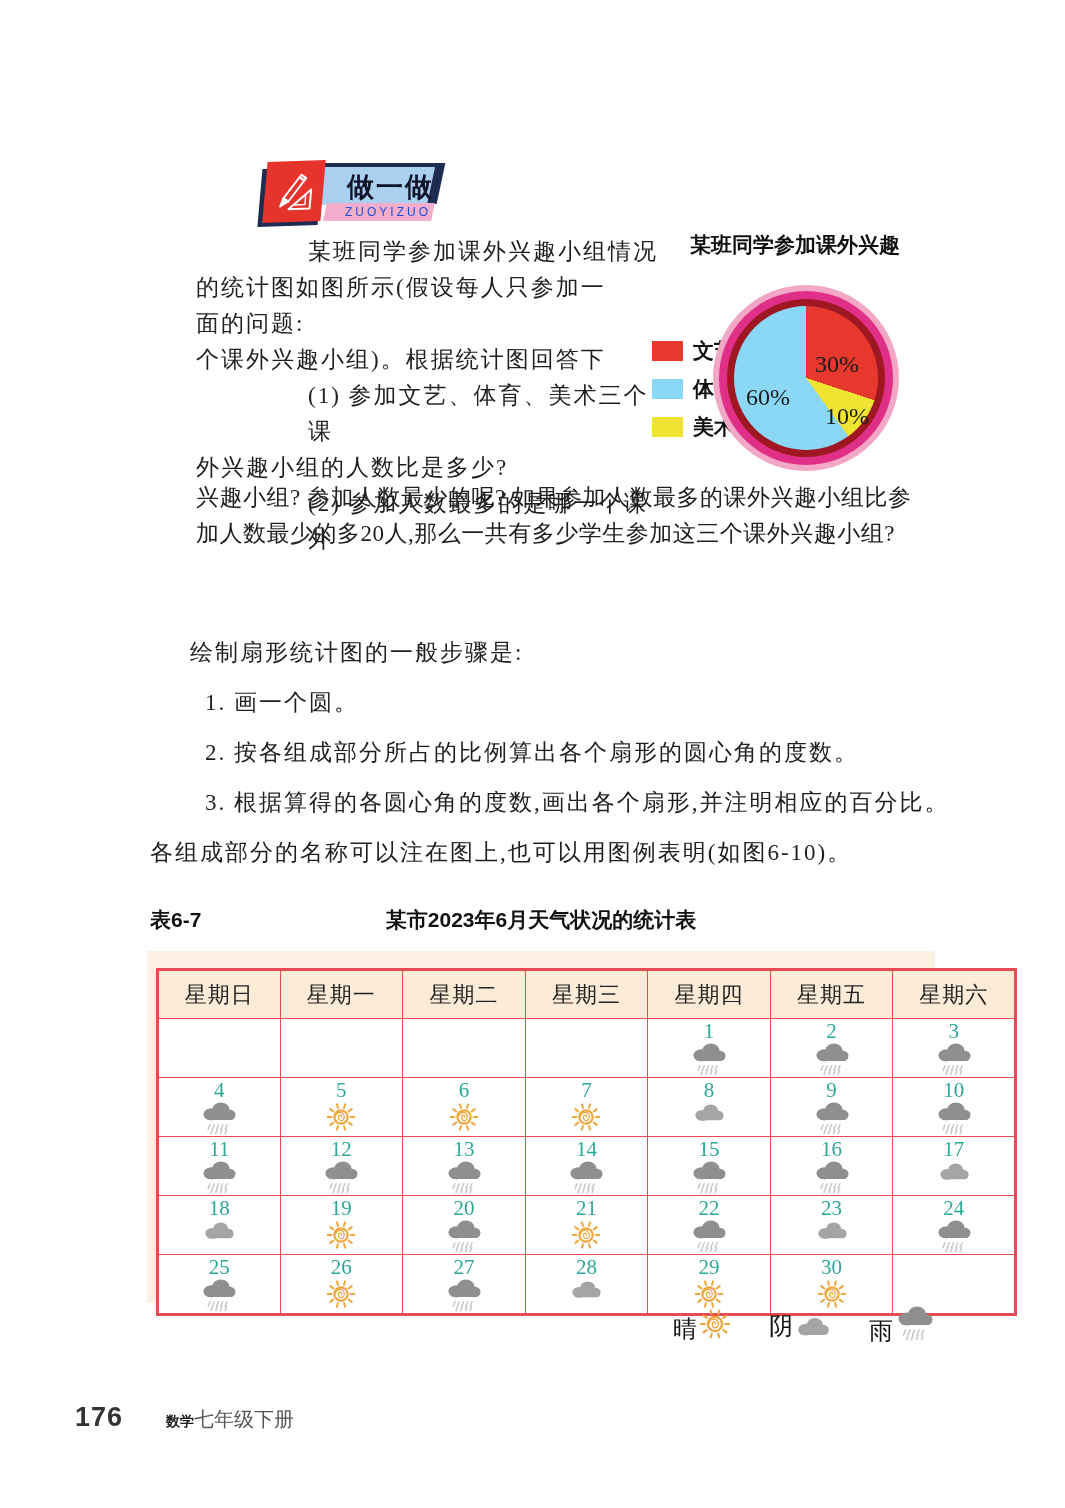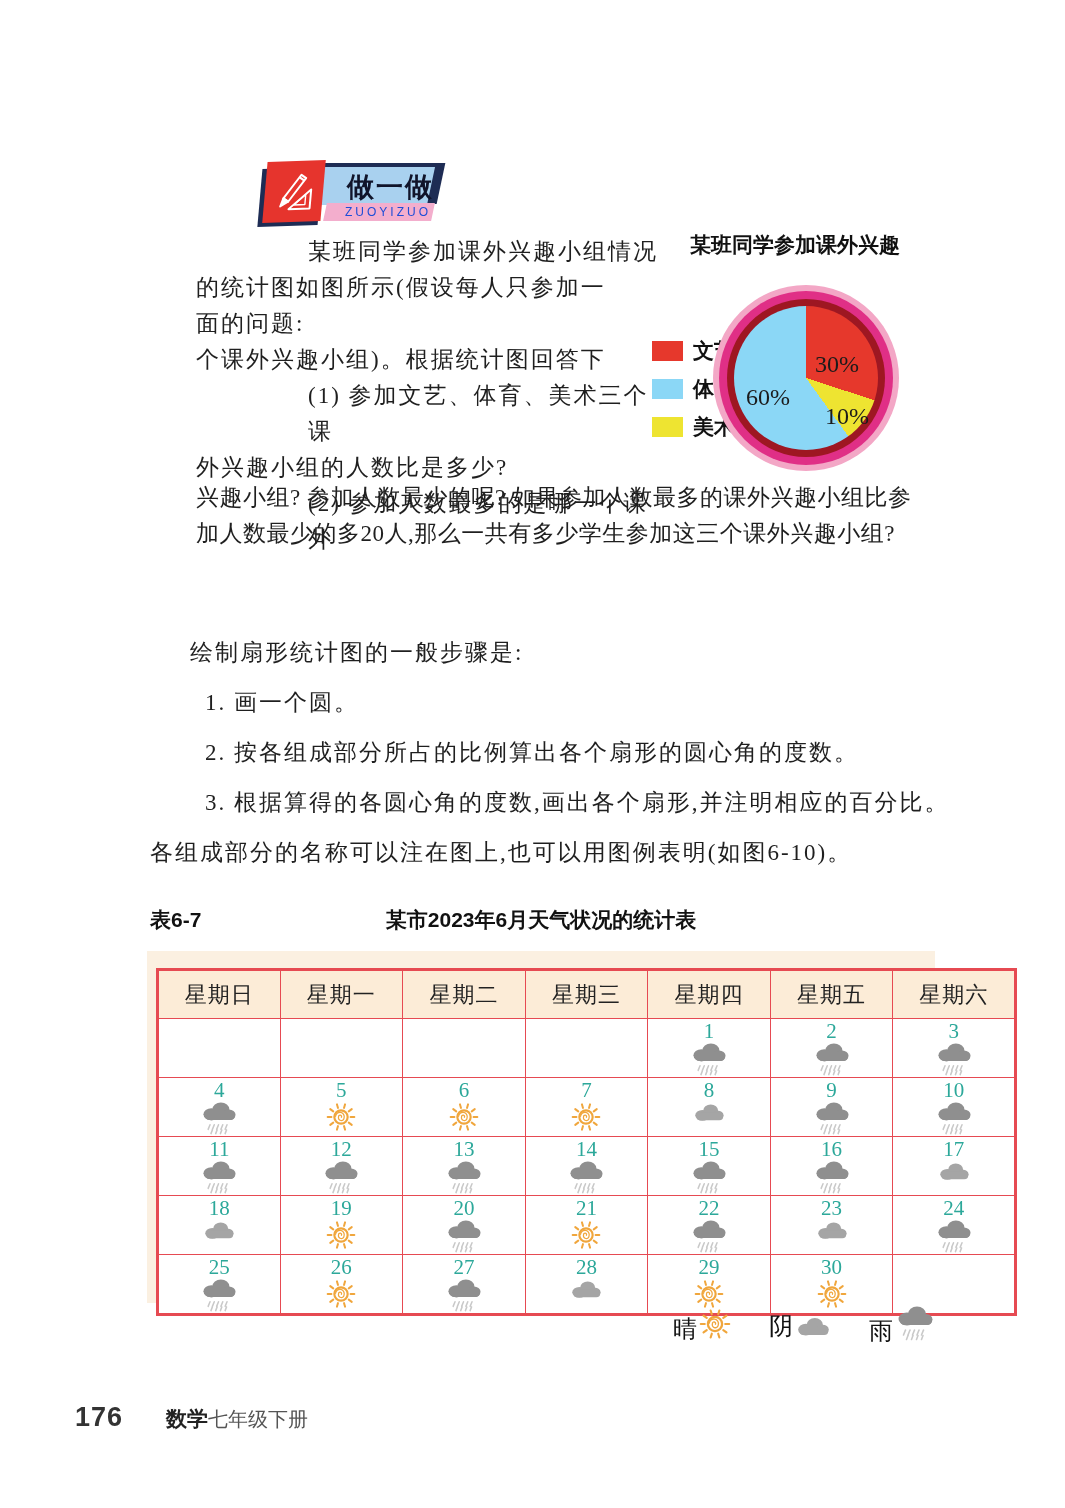--- a/index.html
+++ b/index.html
@@ -72,21 +72,21 @@
   
   .wlegend{position:absolute;left:560px;top:1306px;width:375px;display:flex;justify-content:flex-end;align-items:center;}
   .wlegend .item{display:flex;align-items:flex-end;margin-left:38px;}
   .wlegend .wlabel{font-size:24px;color:#111;line-height:30px;}
   .wlegend .wicon{margin-left:2px;}
 
   
   .footer{position:absolute;left:75px;top:1402px;display:flex;align-items:baseline;
         font-family:"Liberation Sans","DejaVu Sans",sans-serif;}
   .pg-num{font-size:27px;font-weight:bold;color:#333;letter-spacing:1px;}
-  .pg-subject{font-size:21px;font-weight:bold;color:#222;margin-left:43px;}
+  .pg-subject{font-size:14px;font-weight:bold;color:#222;margin-left:43px;}
   .pg-grade{font-size:20px;color:#555;}
 </style>
 </head>
 <body>
 
 <div class="page">
 
   <div class="badge">
     <div class="b-navy"></div>
     <div class="b-blue"></div>

